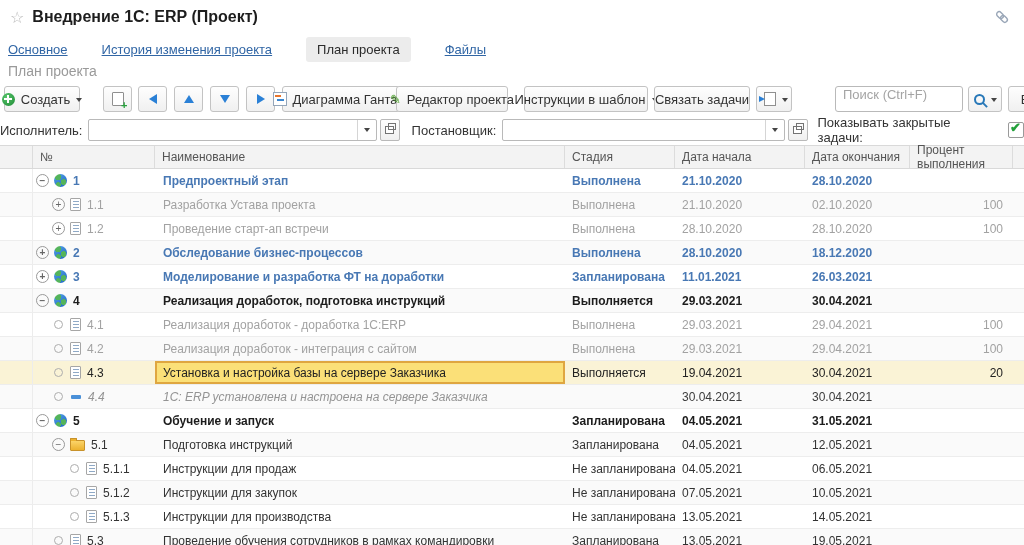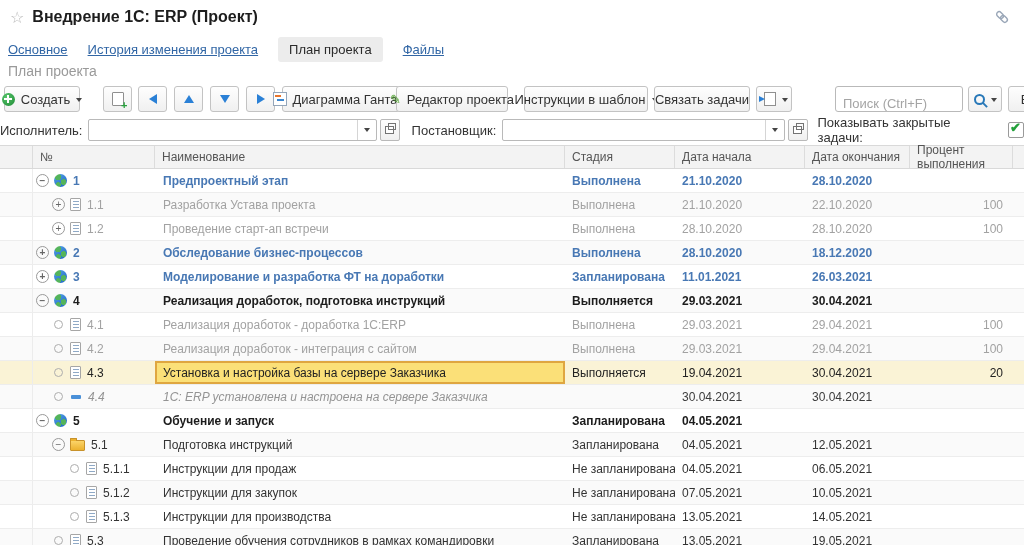--- a/index.html
+++ b/index.html
@@ -7,21 +7,21 @@
        font-family:"Liberation Sans", sans-serif;color:#333;font-size:13px}
 
   
   .winhead{position:absolute;top:0;left:0;right:0;height:34px;display:flex;align-items:center}
   .star{margin:0 8px 0 10px;font-size:16px;color:#b9b9b9;cursor:pointer}
   .star::before{content:"\2606"}
   .title{font-size:16px;font-weight:bold;color:#1d1d1d}
   .chain{position:absolute;right:14px;top:9px;width:16px;height:16px;cursor:pointer}
 
   
-  .tabs{position:absolute;top:36px;left:0;right:0;height:26px;display:flex;align-items:center;gap:20px;padding-left:8px}
+  .tabs{position:absolute;top:36px;left:0;right:0;height:26px;display:flex;align-items:center;gap:34px;padding-left:8px}
   .tablink{color:#3166a5;text-decoration:underline;cursor:pointer}
   .tab-active{background:#ececec;border-radius:3px;padding:5px 11px;color:#2b2b2b;cursor:default}
 
   
   .section-title{position:absolute;top:63px;left:8px;font-size:14px;color:#9a9a9a}
 
   
   .toolbar{position:absolute;top:86px;left:0;right:0;height:28px}
   .btn{position:absolute;top:0;height:26px;display:flex;align-items:center;justify-content:center;gap:6px;
        border:1px solid #c3c3c3;border-radius:3px;background:linear-gradient(#fefefe,#f0f0f0);
@@ -38,21 +38,21 @@
   .tri-down {border:5px solid transparent;border-bottom:0;border-top:8px solid #2a80d6}
   .tri-right{border:5px solid transparent;border-right:0;border-left:8px solid #2a80d6}
   .ic-gantt{width:12px;height:12px;border:1px solid #94a6ba;background:
       linear-gradient(to right,#e8762e,#e8762e) 1px 2px/6px 2px no-repeat,
       linear-gradient(to right,#3a86d0,#3a86d0) 3px 6px/7px 2px no-repeat,#fff;flex:none}
   .ic-pencil{color:#4a9e2a;font-size:13px;line-height:13px;flex:none}
   .ic-pencil::before{content:"\270E"}
   .ic-export{width:10px;height:12px;border:1px solid #8f8f8f;background:#fff;position:relative;flex:none;margin-left:3px}
   .ic-export::before{content:"";position:absolute;left:-6px;top:3px;border:3px solid transparent;border-left:6px solid #2a80d6}
   .searchbox{position:absolute;top:0;height:26px;border:1px solid #b9b9b9;border-radius:3px;background:#fff;
-       display:flex;align-items:flex-end;box-sizing:border-box}
+       display:flex;align-items:flex-start;box-sizing:border-box}
   .searchbox input{border:0;outline:none;flex:1;padding:0 7px;font:13px "Liberation Sans",sans-serif;color:#333;background:transparent}
   .searchbox input::placeholder{color:#a4a4a4}
   .ic-search{width:7px;height:7px;border:2px solid #2878b8;border-radius:50%;position:relative;flex:none}
   .ic-search::after{content:"";position:absolute;width:6px;height:2px;background:#2878b8;transform:rotate(45deg);right:-5px;bottom:-3px}
 
   
   .filters{position:absolute;top:118px;left:0;right:0;height:24px;display:flex;align-items:center}
   .flabel{color:#333;margin-right:6px}
   .combo{height:22px;border:1px solid #b9b9b9;border-radius:2px;background:#fff;display:flex;align-items:center;box-sizing:border-box}
   .combo input{border:0;outline:none;flex:1;padding:0 6px;font:13px "Liberation Sans",sans-serif;background:transparent}
@@ -243,21 +243,21 @@
       <div class="trow s-task-done">
         <div class="td c0"></div>
         <div class="td c1 lv2">
           <div class="exp exp-plus">+</div>
           <div class="ric ric-task"></div>
           <div class="num">1.1</div>
         </div>
         <div class="td c2">Разработка Устава проекта</div>
         <div class="td c3">Выполнена</div>
         <div class="td c4">21.10.2020</div>
-        <div class="td c5">22.10.2020</div>
+        <div class="td c5">02.10.2020</div>
         <div class="td c6">100</div>
         <div class="td c7"></div>
       </div>
       <div class="trow s-task-done">
         <div class="td c0"></div>
         <div class="td c1 lv2">
           <div class="exp exp-plus">+</div>
           <div class="ric ric-task"></div>
           <div class="num">1.2</div>
         </div>
@@ -369,20 +369,21 @@
       <div class="trow s-stage-active">
         <div class="td c0"></div>
         <div class="td c1 lv1">
           <div class="exp exp-minus">−</div>
           <div class="ric ric-stage"></div>
           <div class="num">5</div>
         </div>
         <div class="td c2">Обучение и запуск</div>
         <div class="td c3">Запланирована</div>
         <div class="td c4">04.05.2021</div>
+        <div class="td c5">31.05.2021</div>
         <div class="td c6"></div>
         <div class="td c7"></div>
       </div>
       <div class="trow s-normal">
         <div class="td c0"></div>
         <div class="td c1 lv2">
           <div class="exp exp-minus">−</div>
           <div class="ric ric-folder"></div>
           <div class="num">5.1</div>
         </div>

